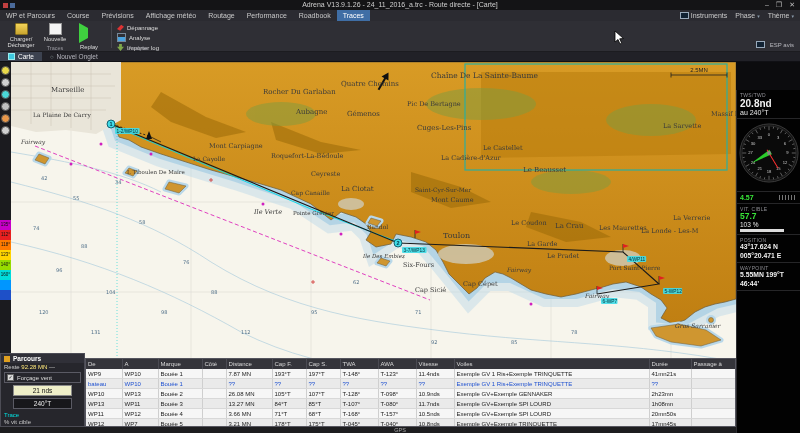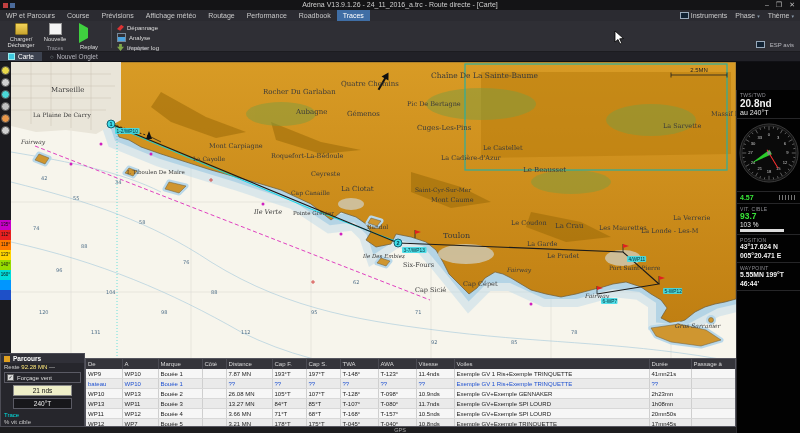--- a/index.html
+++ b/index.html
@@ -524,21 +524,21 @@
             </g>
           <circle cx="32" cy="32" r="2" fill="#888"></circle>
         </svg>
       </div>
       <div class="ipanel logrow">
         <span class="igreen" style="font-size:7px;font-weight:bold;">4.57</span>
         <span class="ticks"></span>
       </div>
       <div class="ipanel">
         <div class="ilabel">VIT. CIBLE</div>
-        <div class="ival igreen" style="font-size:8.5px;">93.7</div>
+        <div class="ival igreen" style="font-size:8.5px;">57.7</div>
         <div class="isub" style="font-size:6.5px;">103 %</div>
         <div class="gaugebar">
             <i></i>
           </div>
       </div>
       <div class="ipanel">
         <div class="ilabel">POSITION</div>
         <div class="iline">43°17.624 N</div>
         <div class="iline">005°20.471 E</div>
       </div>

